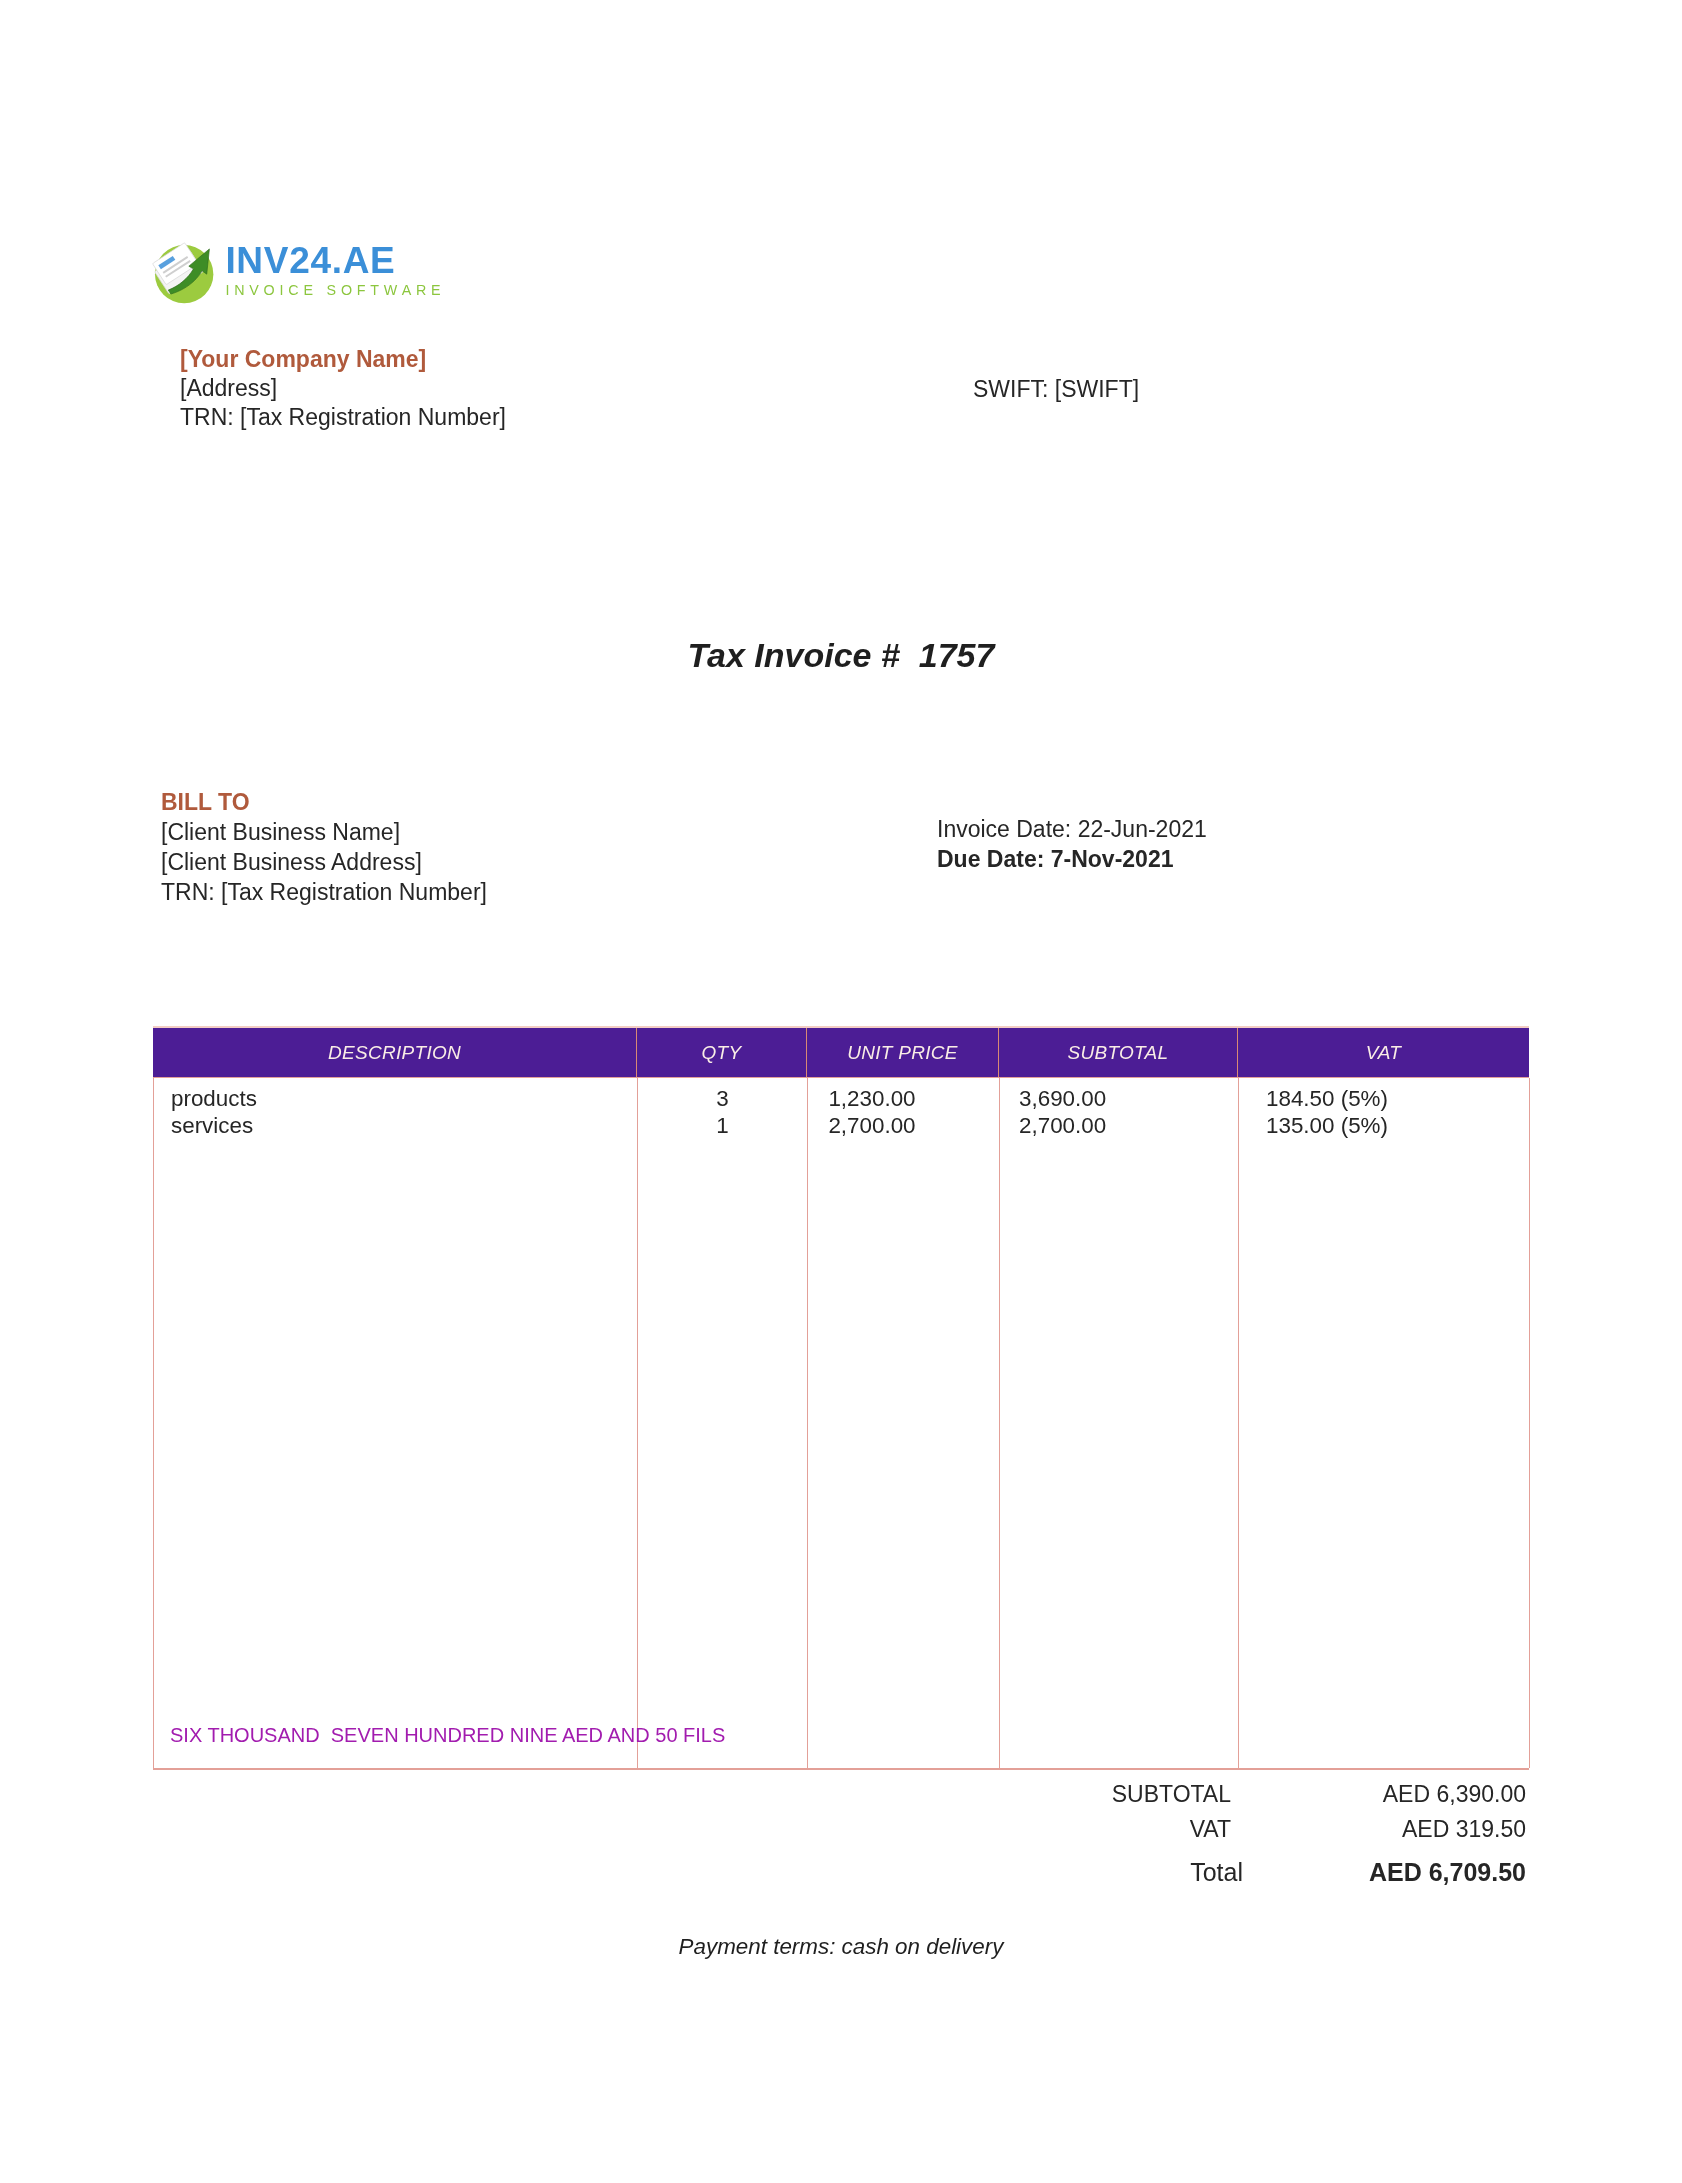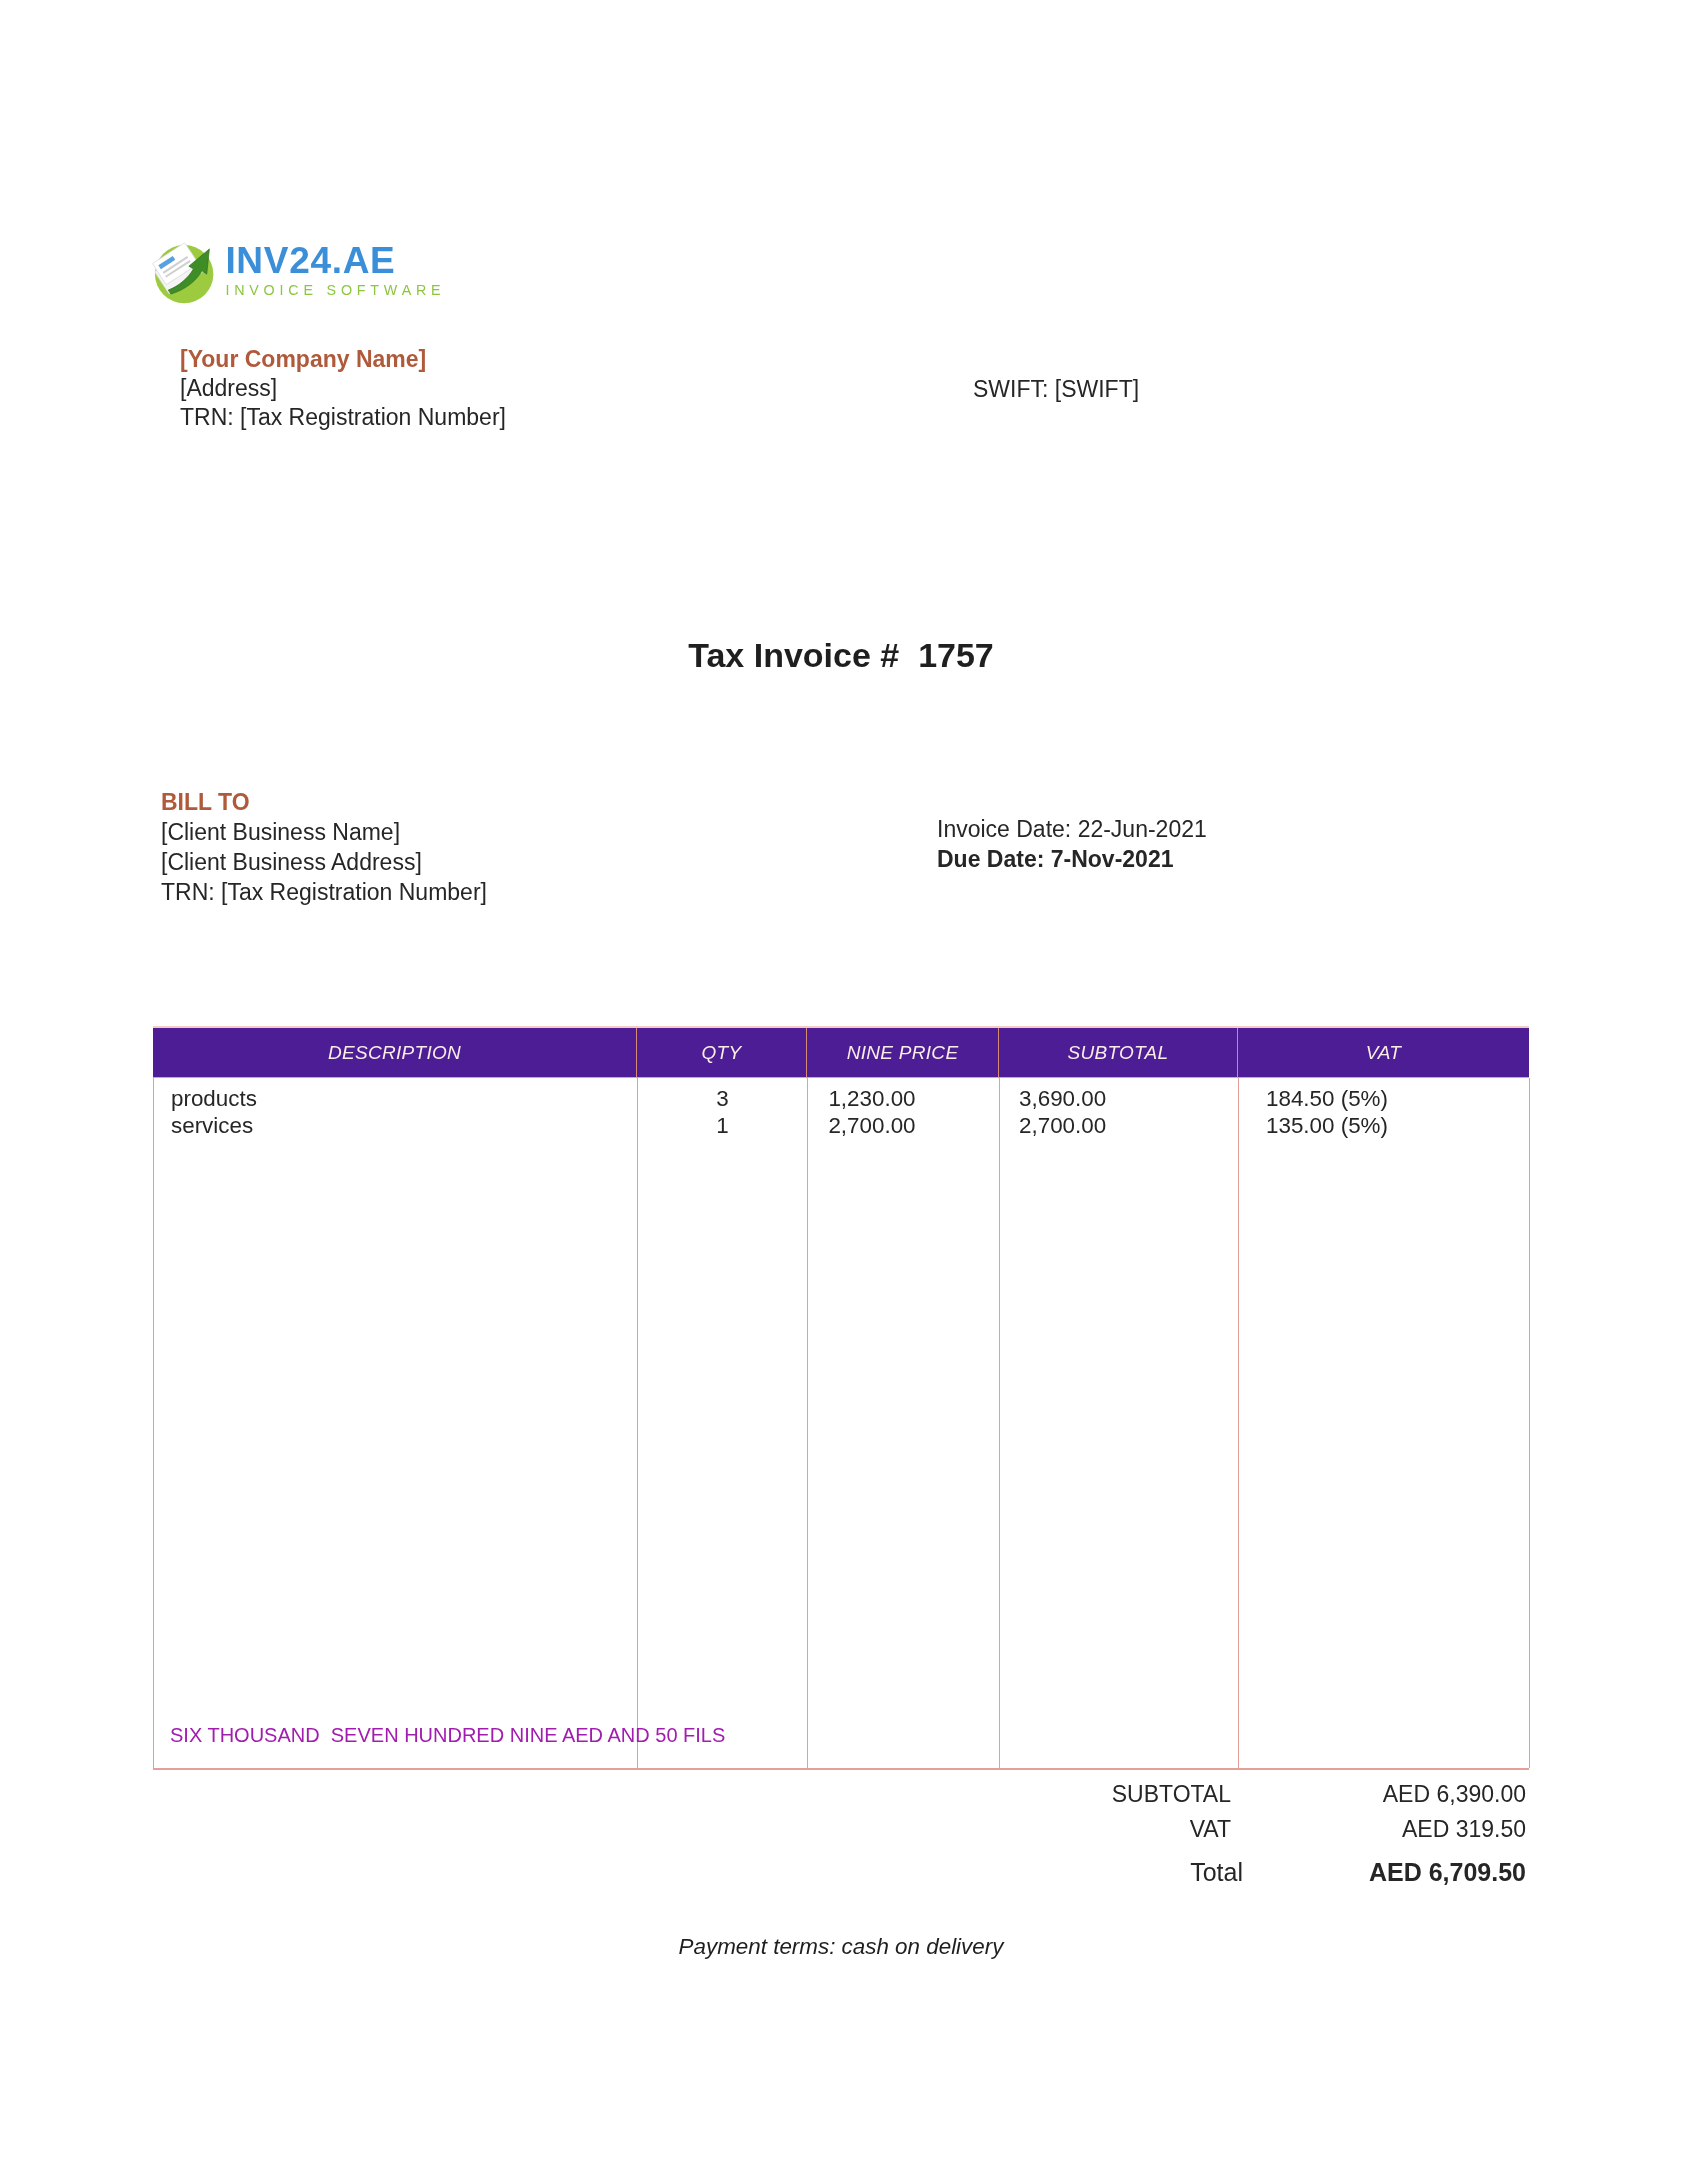--- a/index.html
+++ b/index.html
@@ -28,21 +28,21 @@
   }
 
   
   .company { position: absolute; left: 180px; top: 345px; font-size: 23px; line-height: 29px; }
   .company .name { color: #B05A3C; font-weight: bold; }
   .swift { position: absolute; left: 973px; top: 375px; font-size: 23px; line-height: 29px; }
 
   
   .doc-title {
     position: absolute; left: 153px; top: 636px; width: 1376px;
-    text-align: center; font-size: 34px; font-weight: bold; 
+    text-align: center; font-size: 34px; font-weight: bold; font-style: italic;
     color: #1f1f1f; white-space: pre;
   }
 
   
   .billto { position: absolute; left: 161px; top: 787px; font-size: 23px; line-height: 30px; }
   .billto .heading { color: #B05A3C; font-weight: bold; }
   .dates { position: absolute; left: 937px; top: 814px; font-size: 23px; line-height: 30px; }
   .dates .due { font-weight: bold; }
 
   
@@ -140,21 +140,21 @@
 
   <div class="dates">
     <div>Invoice Date: 22-Jun-2021</div>
     <div class="due">Due Date: 7-Nov-2021</div>
   </div>
 
   <div class="items">
     <div class="thead">
       <div class="th">DESCRIPTION</div>
       <div class="th">QTY</div>
-      <div class="th">NINE PRICE</div>
+      <div class="th">UNIT PRICE</div>
       <div class="th">SUBTOTAL</div>
       <div class="th">VAT</div>
     </div>
     <div class="tbody">
 
       <div class="td row1 desc">products</div>
       <div class="td row1 qty">3</div>
       <div class="td row1 price">1,230.00</div>
       <div class="td row1 sub">3,690.00</div>
       <div class="td row1 vat">184.50 (5%)</div>

